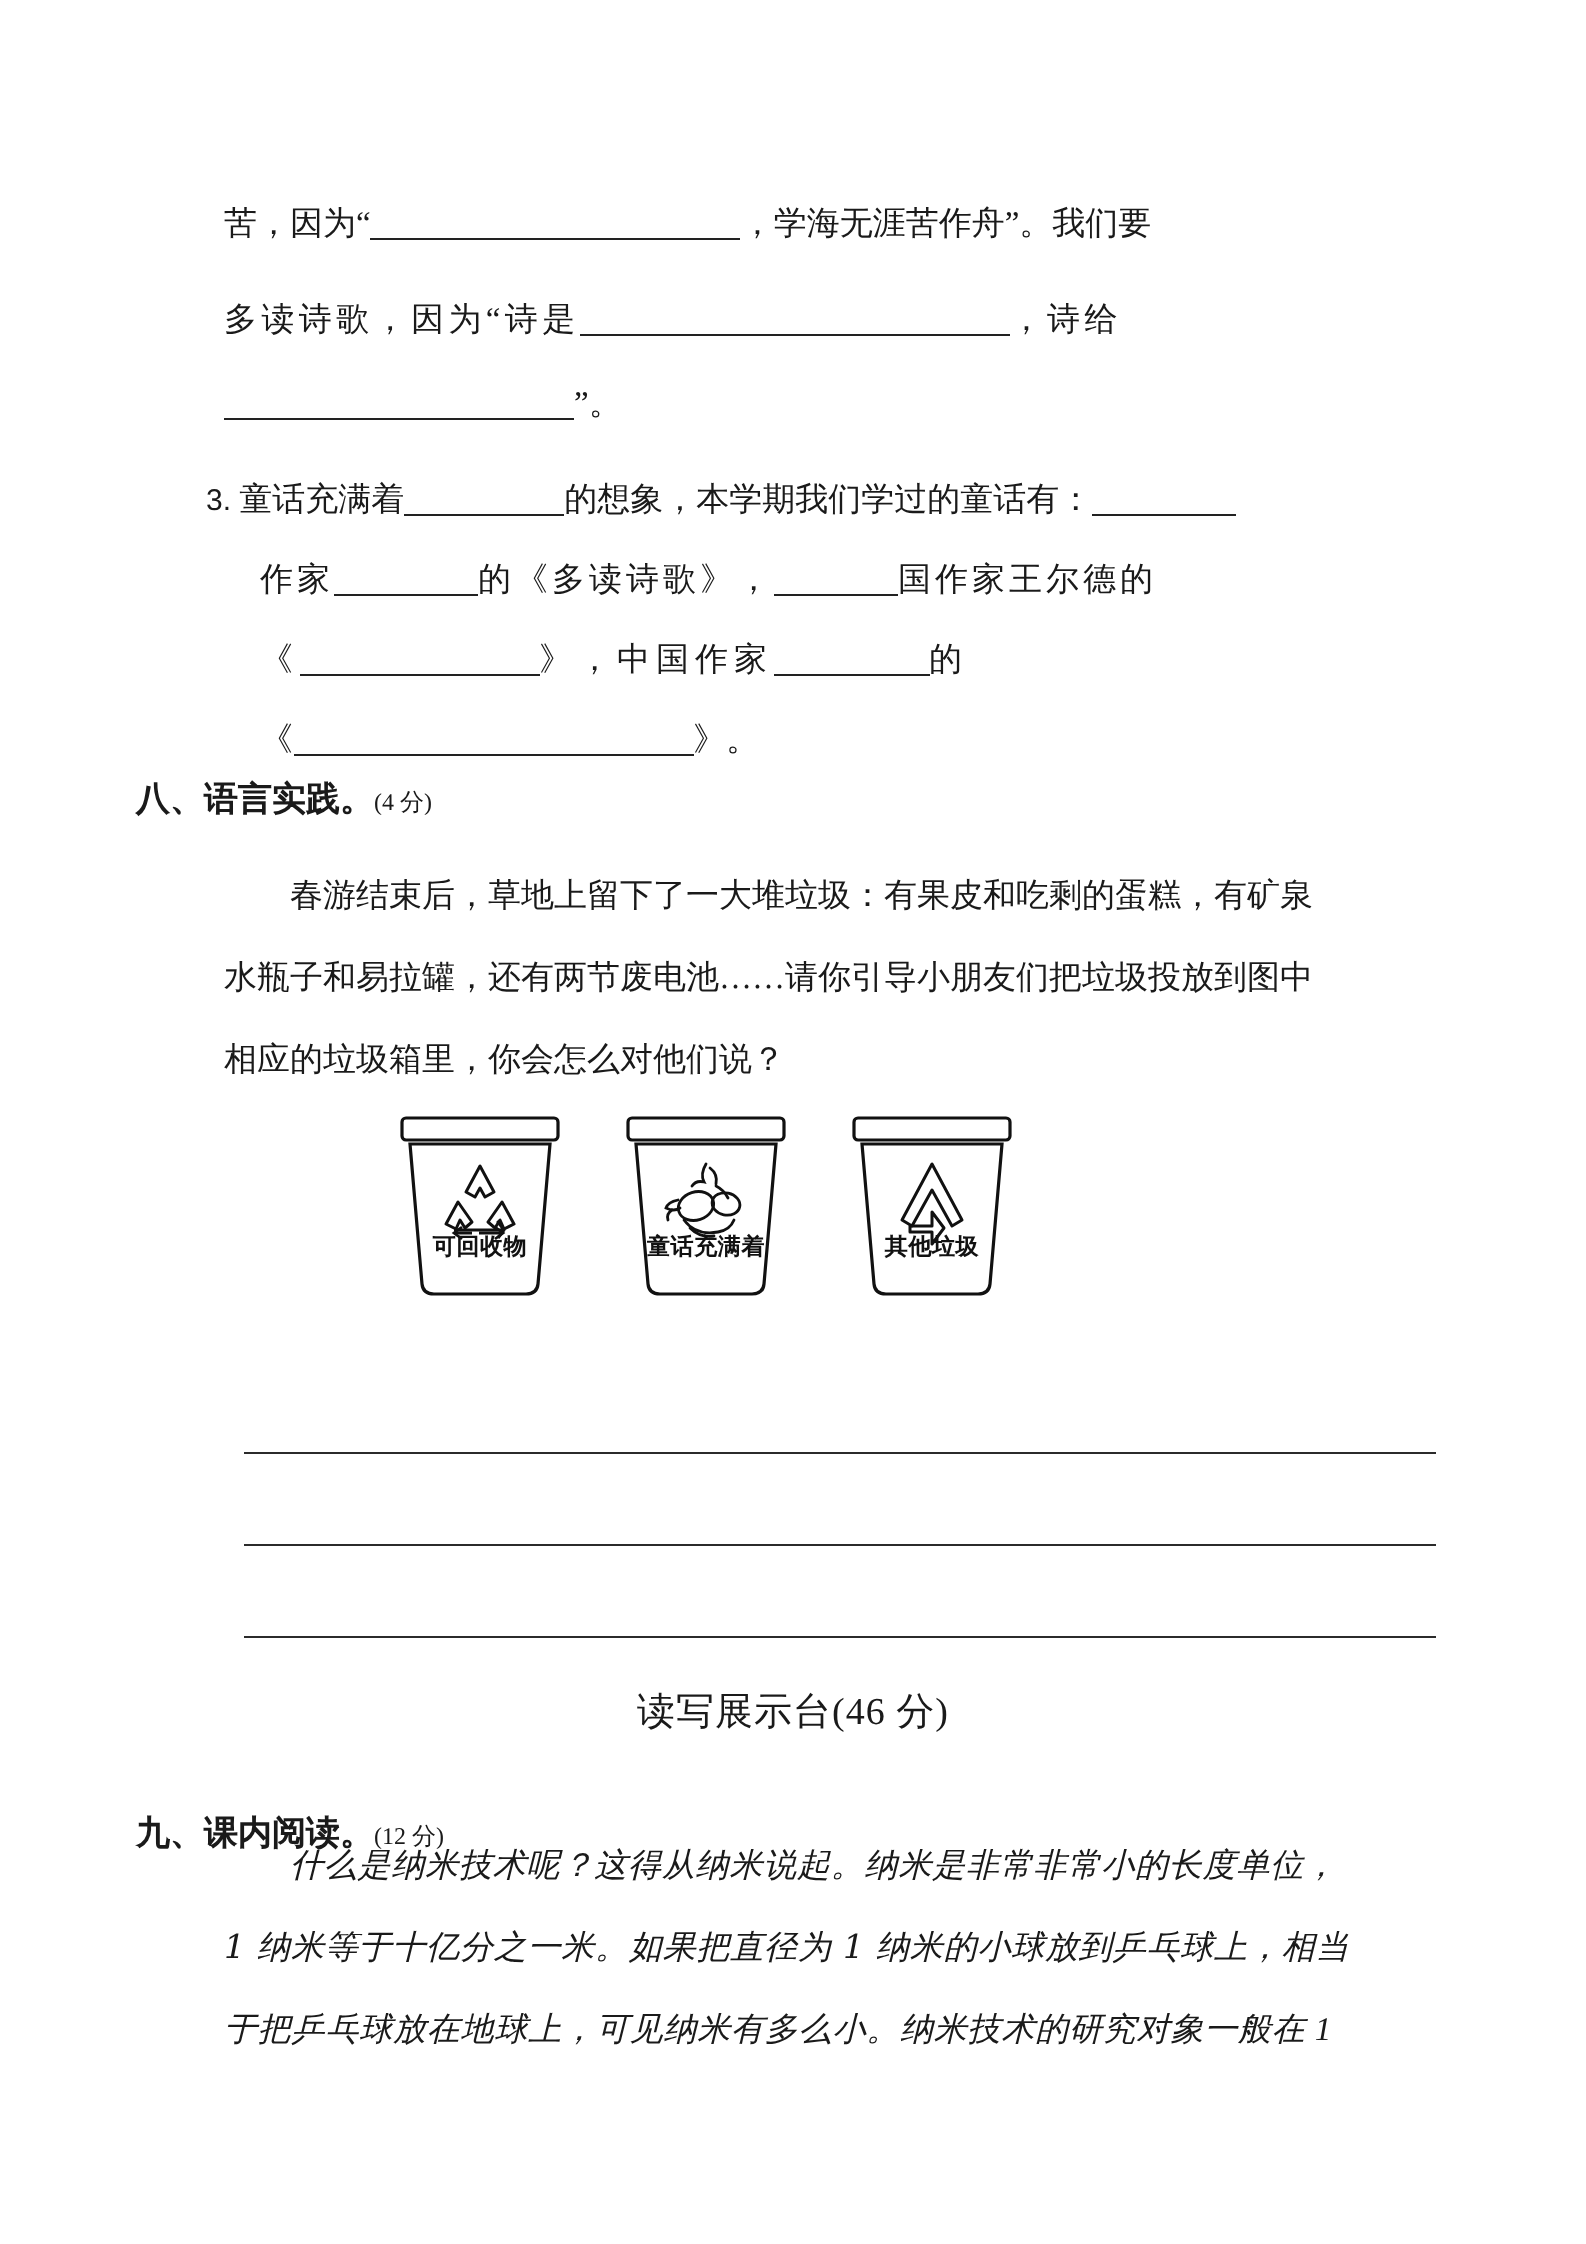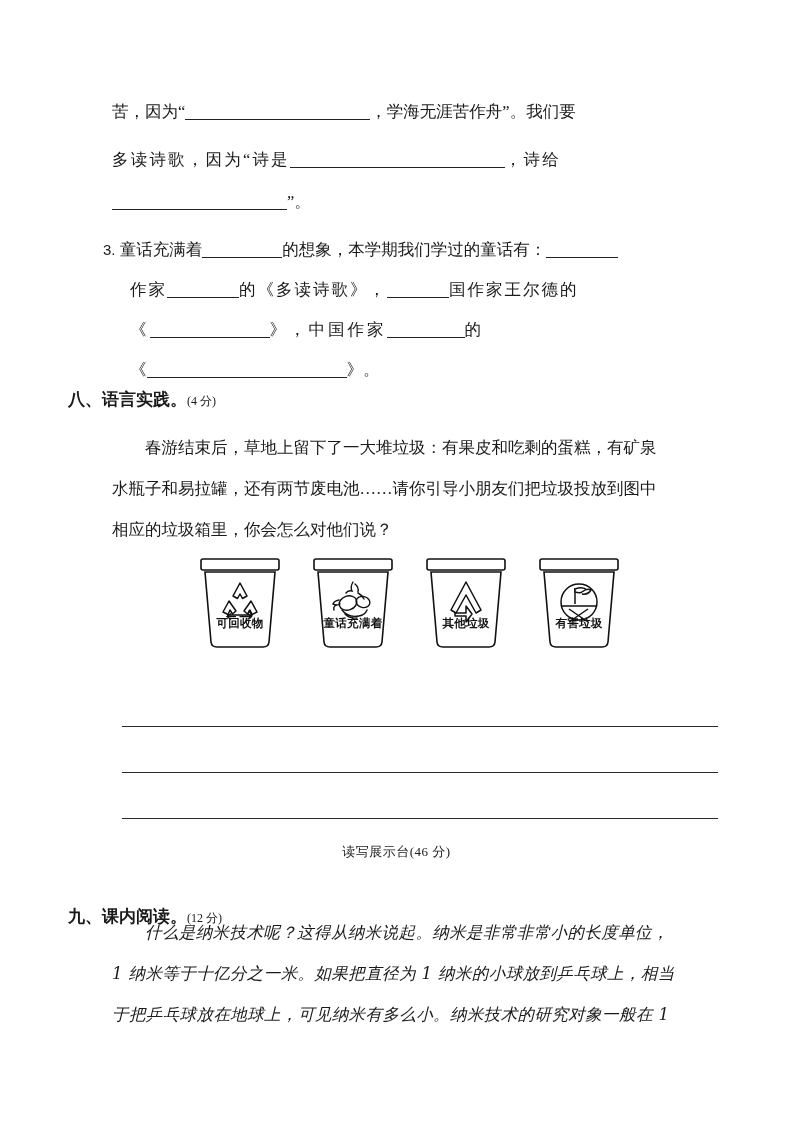--- a/index.html
+++ b/index.html
@@ -62,21 +62,21 @@
     position: absolute;
     height: 0;
     border-top: 1.3px solid #2b2b2b;
   }
 
   
   .band {
     position: absolute;
     width: 100%;
     text-align: center;
-    font-size: 13px;
+    font-size: 19px;
     letter-spacing: 0.5px;
   }
 
   
   .bins {
     position: absolute;
   }
   .bin {
     position: absolute;
     width: 88px;
@@ -182,44 +182,29 @@
         <rect x="5" y="1" width="78" height="11" rx="2" fill="#fff" stroke="#111" stroke-width="1.6"></rect>
         <path d="M9 14 L79 14 L73 84 Q72.5 89 67 89 L21 89 Q15.5 89 15 84 Z" fill="#fff" stroke="#111" stroke-width="1.6"></path>
         <g fill="none" stroke="#111" stroke-width="1.5" stroke-linejoin="round">
           <path d="M44 24 L29 52 L34 55 L44 37 L54 55 L59 52 Z"></path>
           <path d="M33 55 L44 55 L44 48 L50 56 L44 64 L44 58 L33 58 Z"></path>
         </g>
       </svg>
       <div class="bin-label">其他垃圾</div>
     </div>
 
-    <div class="bin" style="left:339px; top:0px;">
-      <svg width="88" height="92" viewBox="0 0 88 92">
-        <rect x="5" y="1" width="78" height="11" rx="2" fill="#fff" stroke="#111" stroke-width="1.6"></rect>
-        <path d="M9 14 L79 14 L73 84 Q72.5 89 67 89 L21 89 Q15.5 89 15 84 Z" fill="#fff" stroke="#111" stroke-width="1.6"></path>
-        <g fill="none" stroke="#111" stroke-width="1.5">
-          <circle cx="44" cy="44" r="18"></circle>
-          <path d="M26.5 48 L61.5 48"></path>
-          <path d="M40 30 L40 46"></path>
-          <path d="M40 31 q8 -3 12 1 q-5 4 -12 2 Z" fill="#fff"></path>
-          <path d="M47 34 q5 -4 9 -2 q-3 5 -9 4" fill="#fff"></path>
-          <path d="M34 51 L53 64 M53 51 L34 64"></path>
-        </g>
-      </svg>
-      <div class="bin-label">有害垃圾</div>
-    </div>
   </div>
 
   <div class="rule" style="left:122px; top:726px; width:596px;"></div>
   <div class="rule" style="left:122px; top:772px; width:596px;"></div>
   <div class="rule" style="left:122px; top:818px; width:596px;"></div>
 
   <div class="band" style="top:843px;">读写展示台(46 分)</div>
 
   <div class="line heading" style="left:68px; top:884px;margin-top:24px;">
     <span>九、课内阅读。</span><span class="score">(12 分)</span>
   </div>
 
   <div class="line kai" style="left:145px; top:925px; letter-spacing:0.4px;">什么是纳米技术呢？这得从纳米说起。纳米是非常非常小的长度单位，</div>
   <div class="line kai" style="left:112px; top:966px; letter-spacing:0.4px;">1 纳米等于十亿分之一米。如果把直径为 1 纳米的小球放到乒乓球上，相当</div>
-  <div class="line kai" style="left:112px; top:1007px; letter-spacing:0.4px;">于把乒乓球放在地球上，可见纳米有多么小。纳米技术的研究对象一般在 1</div>
+  <div class="line kai" style="left:112px; top:1007px; letter-spacing:0.4px;font-family:Liberation Serif, serif;">于把乒乓球放在地球上，可见纳米有多么小。纳米技术的研究对象一般在 1</div>
 
 </div>
 
 </body></html>

